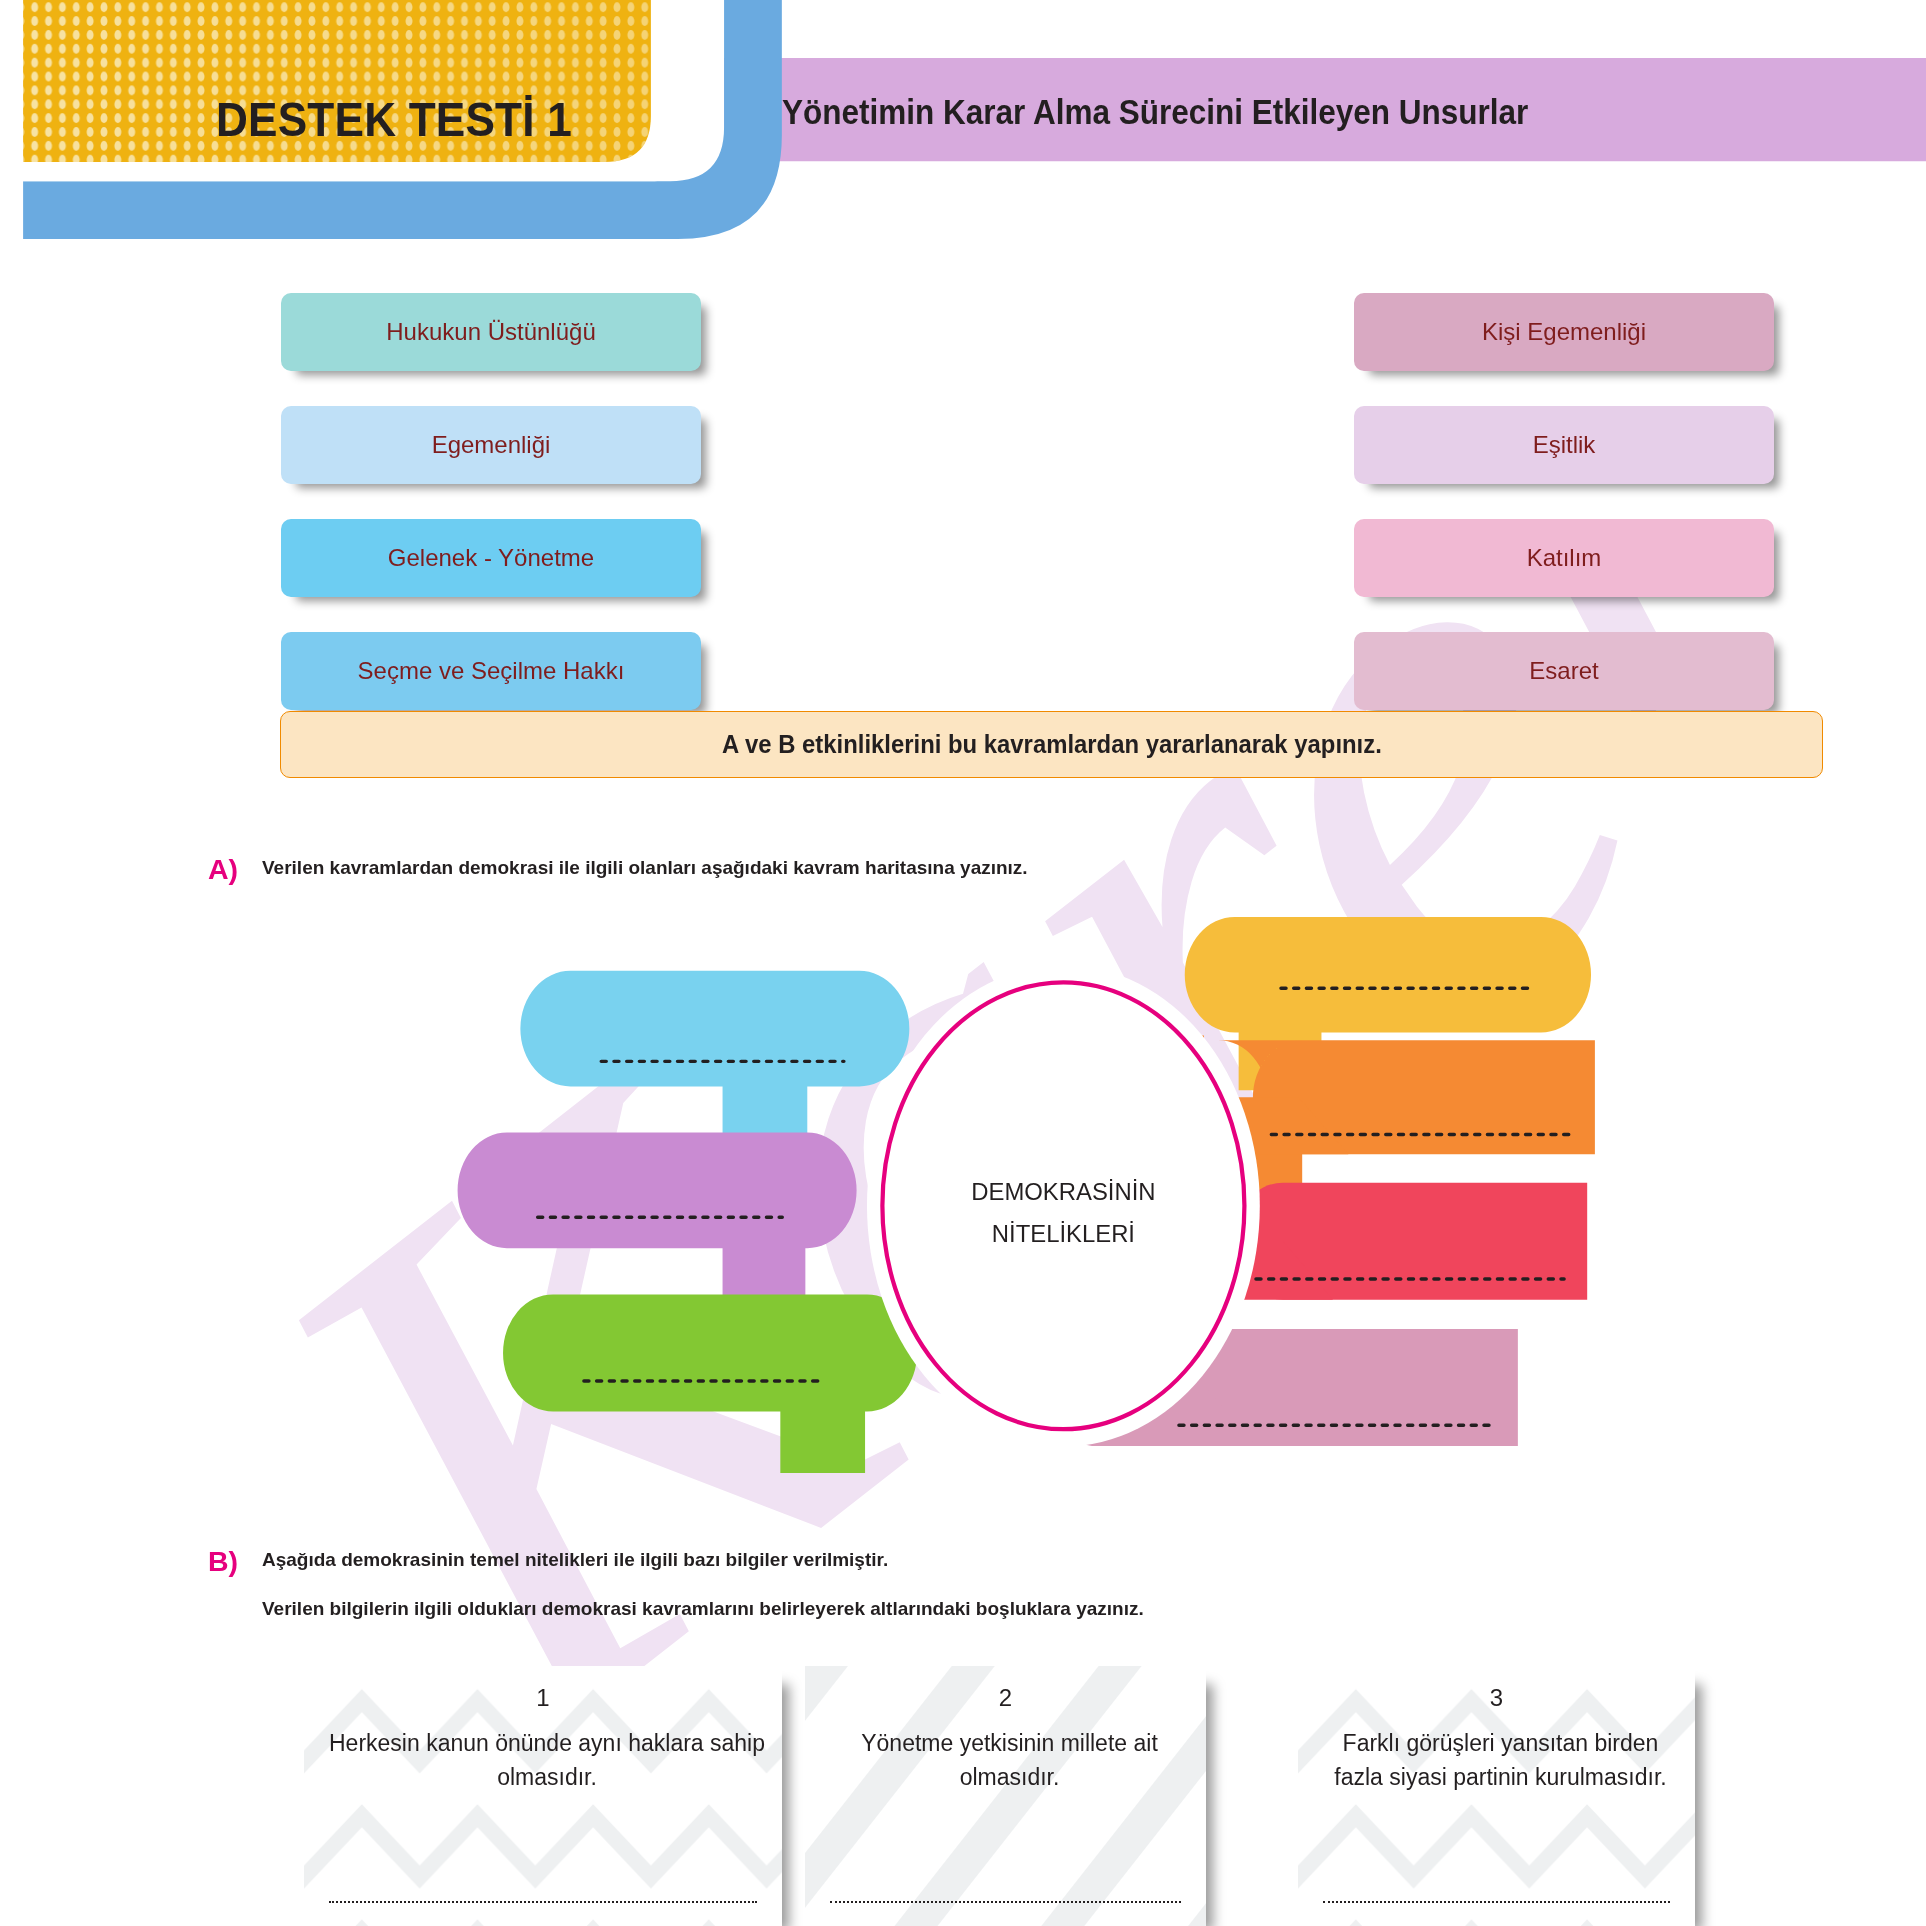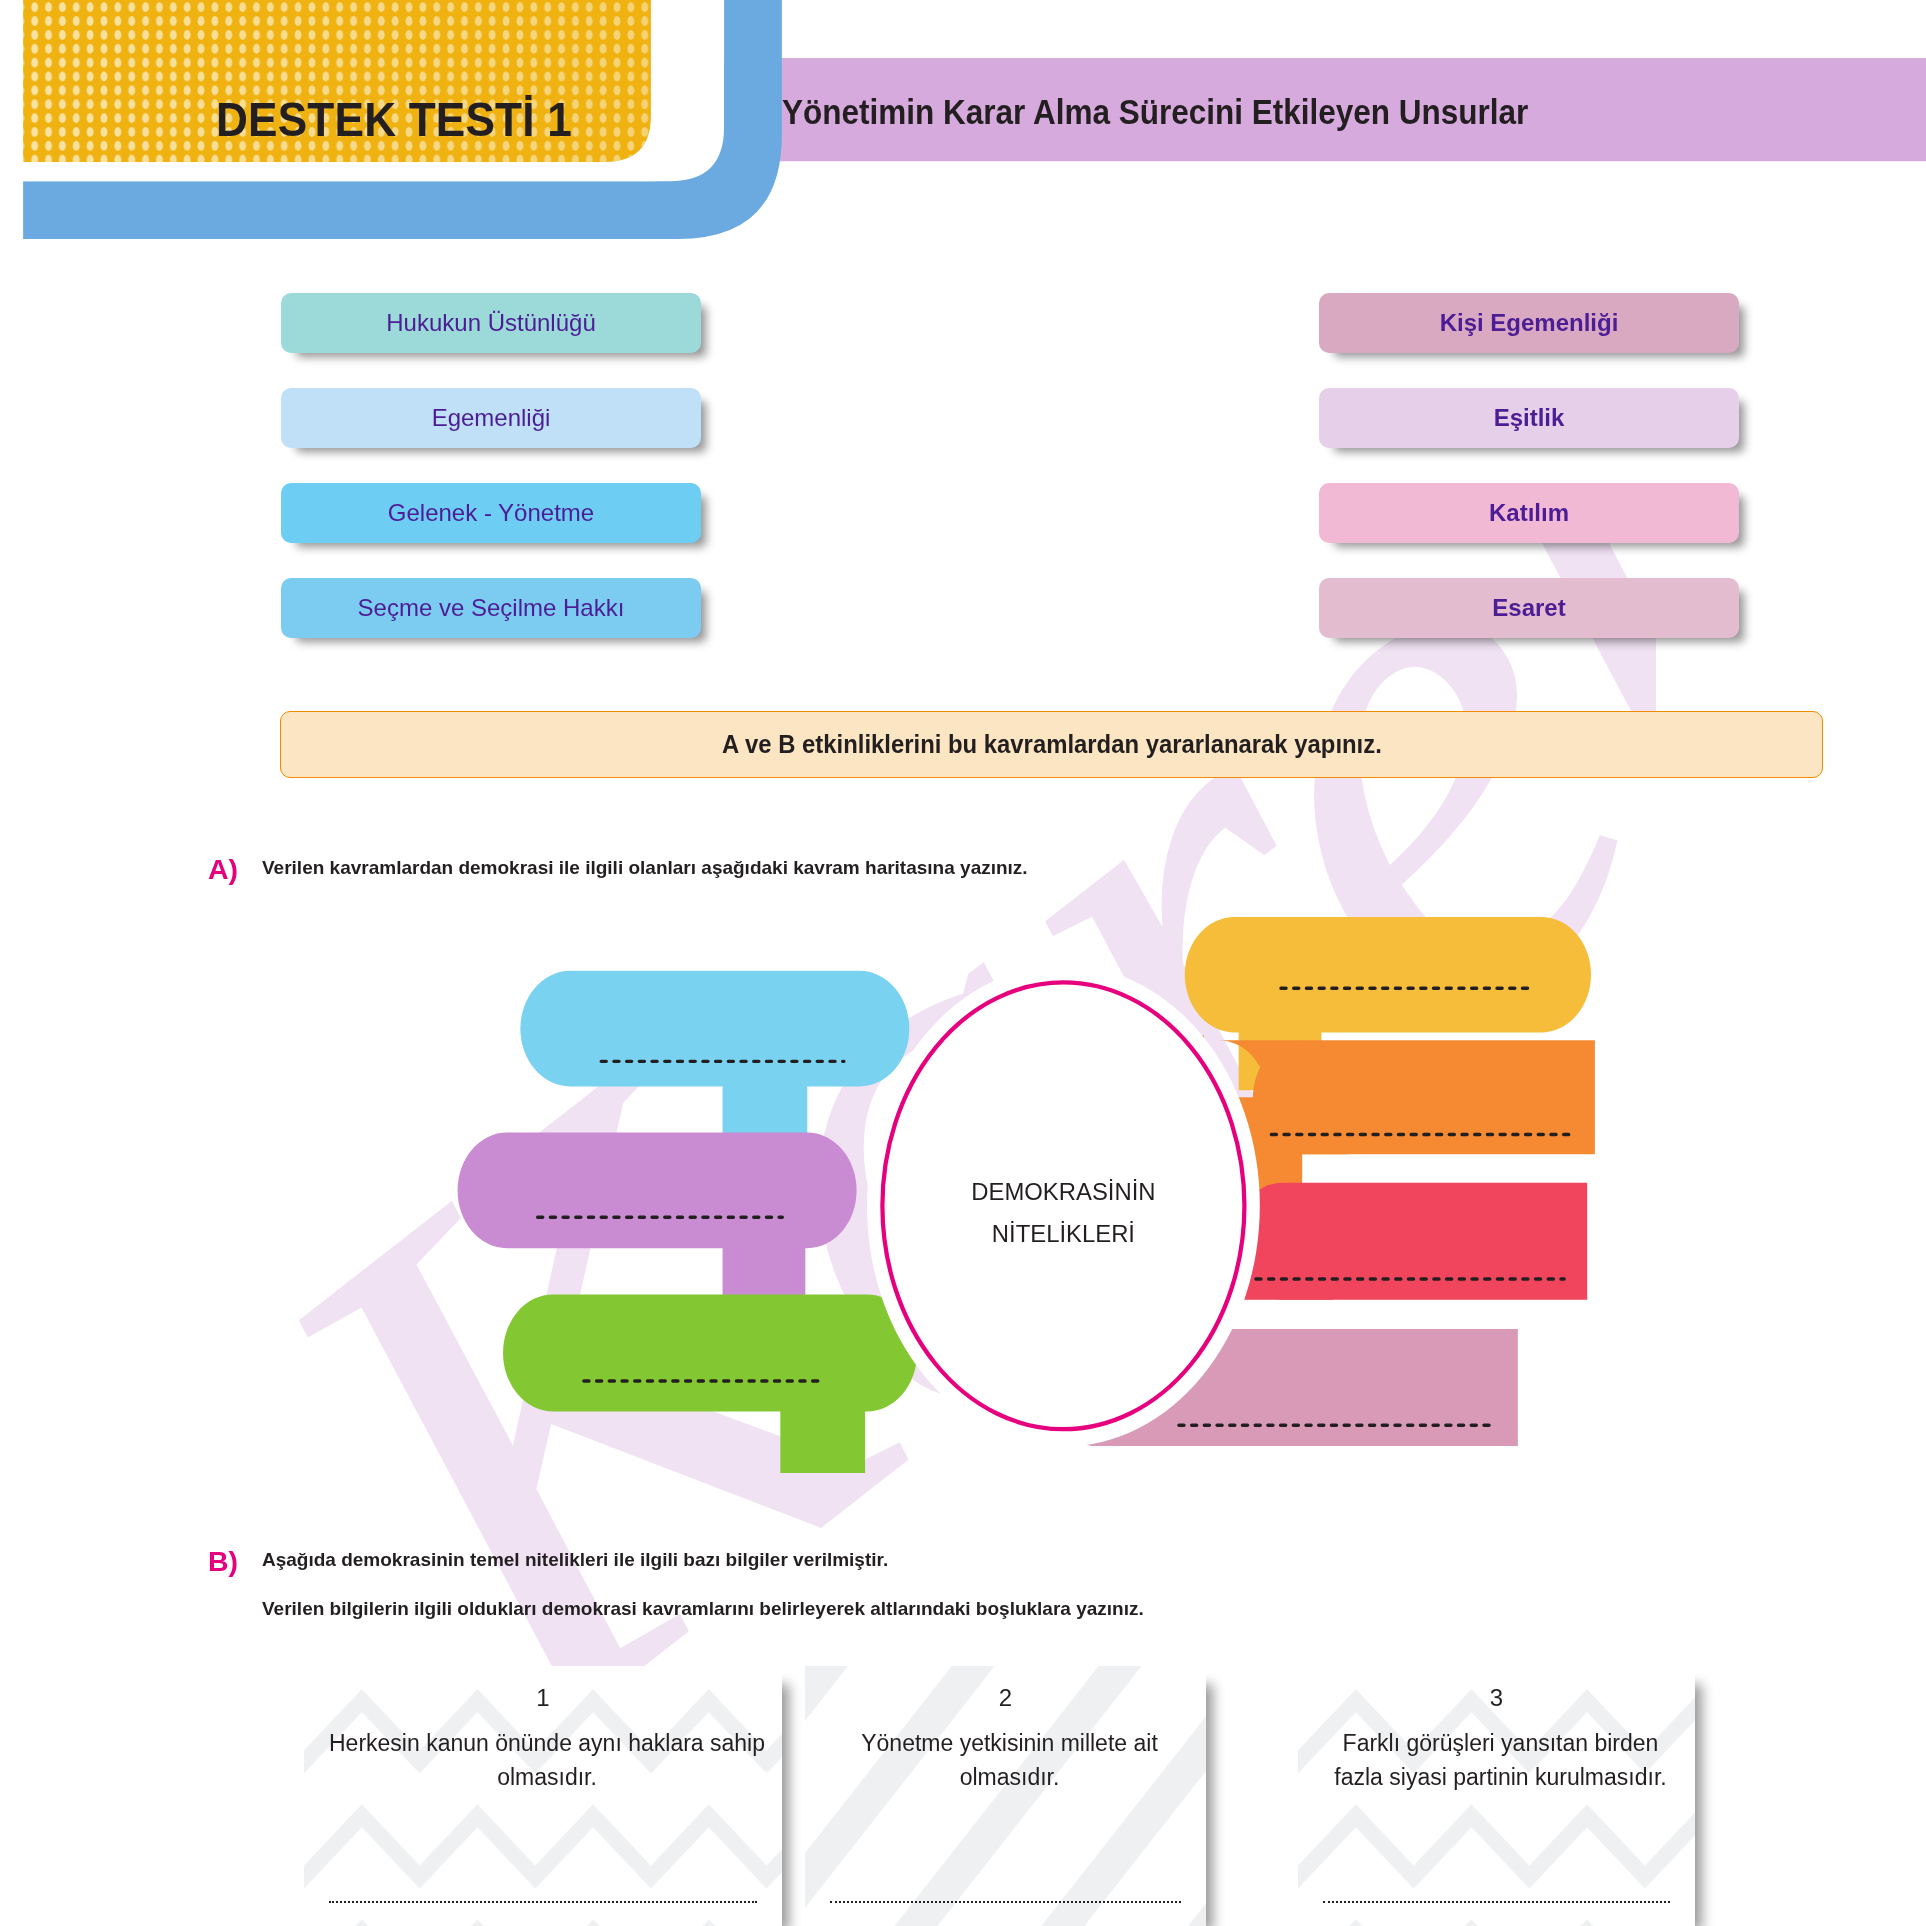--- a/index.html
+++ b/index.html
@@ -36,25 +36,25 @@
     white-space:nowrap;
     font-family:"Liberation Sans","DejaVu Sans",sans-serif;
     transform:scaleX(0.90);transform-origin:left center;
   }
 
   
   .concept-grid{position:absolute;left:0;top:293px;width:1965px;height:362px;z-index:3;}
   .ccol{position:absolute;top:0;width:420px;}
   .ccol.c1{left:281px;}
   .ccol.c2{left:799px;}
-  .ccol.c3{left:1319px;font-weight:bold;}
+  .ccol.c3{left:1354px;}
   .cbox{
-    position:relative;height:60px;border-radius:10px;
+    position:relative;height:78px;border-radius:10px;
     display:flex;align-items:center;justify-content:center;
-    font-size:24px;color:#4c1d95;margin-bottom:35px;
+    font-size:24px;color:#7f1d1d;margin-bottom:35px;
     box-shadow:10px 8.5px 10px -5.4px rgba(0,0,0,0.42);
     white-space:nowrap;
     text-align:center;
   }
   .cbox:last-child{margin-bottom:8px;}
 
   
   .instr{
     position:absolute;left:280px;top:711px;
     width:1541px;height:65px;

